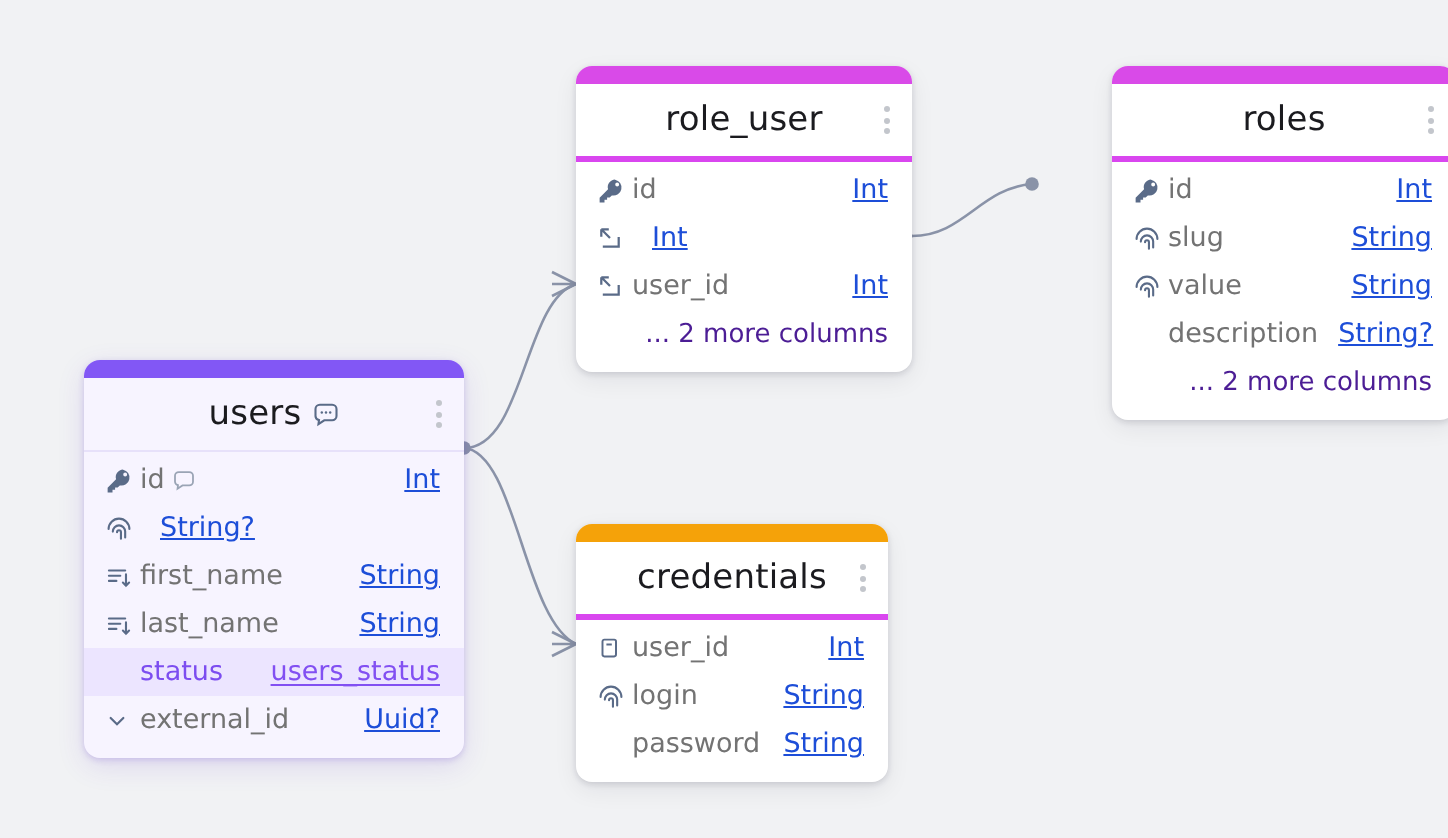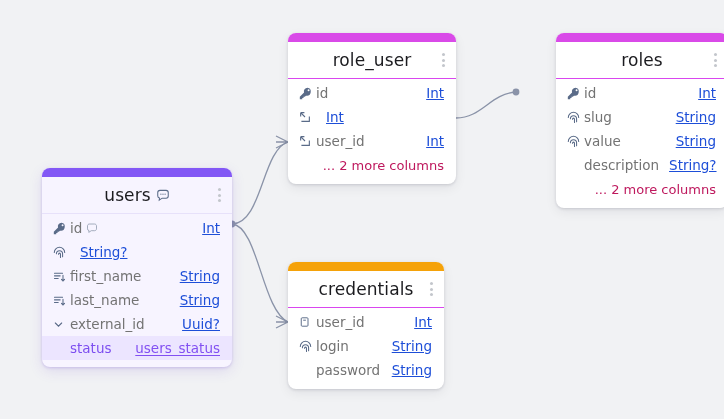--- a/index.html
+++ b/index.html
@@ -18,21 +18,21 @@
     border-radius:8px;
     box-shadow:0 1px 3px rgba(20,20,40,.14),0 4px 12px rgba(20,20,40,.07);
     overflow:hidden;
     z-index:5;
   }
   .table.selected{background:#f7f4ff;box-shadow:0 1px 3px rgba(90,50,200,.20),0 4px 14px rgba(90,50,200,.13);}
   .accent{height:9px;width:100%;}
   .thead{
     display:flex;align-items:center;justify-content:center;
     position:relative;height:36px;padding:0 10px;
-    border-bottom:1px solid #d946ef;
+    border-bottom:3px solid #d946ef;
   }
   .table.selected .thead{border-bottom:1px solid #e7e1fa;}
   .tname{
     font-size:17px;color:#1b1b1f;letter-spacing:.1px;
     display:flex;align-items:center;gap:5px;
   }
   .kebab{
     position:absolute;right:11px;top:50%;transform:translateY(-50%);
     display:flex;flex-direction:column;gap:2.5px;align-items:center;
   }
@@ -42,21 +42,21 @@
   .row{
     display:flex;align-items:center;
     height:24px;padding:0 12px 0 11px;
     font-size:13.5px;color:#41526e;
     white-space:nowrap;
   }
   .row .ic{width:17px;flex:0 0 17px;display:flex;align-items:center;color:#5a6b88;}
   .row .nm{flex:1 1 auto;display:flex;align-items:center;gap:4px;color:#737373;}
   .row.noic .nm{padding-left:17px;text-align:center;}
   .row .ty{color:#1d4ed8;padding-left:10px;text-decoration:underline;}
-  .row.more{color:#be185d;justify-content:flex-end;font-size:13px;padding-right:12px;}
+  .row.more{color:#4c1d95;justify-content:flex-end;font-size:13px;padding-right:12px;}
   .row.hl{background:#ece5ff;}
   .row.hl .nm,.row.hl .ty{color:#7c4df0;}
   .row.hl .lnk{color:#8250f2;text-decoration:underline;text-underline-offset:2px;}
 
   .bubble{display:inline-flex;}
   .tooltip{
     position:absolute;z-index:40;
     background:#16171c;color:#ffffff;
     font-size:11.5px;line-height:1;
     padding:7px 9px 8px 9px;border-radius:4px;
@@ -187,21 +187,21 @@
 
       <div class="row noic">
         <span class="nm">description</span>
         <span class="ty">String?</span>
       </div>
 
       <div class="row more">... 2 more columns</div>
     </div>
   </div>
 
-  <div class="table selected" style="left:42px;top:168px;width:190px;">
+  <div class="table selected" style="left:42px;top:180px;width:190px;">
     <div class="accent" style="background:#8257f5;"></div>
     <div class="thead">
       <div class="tname">
         <span>users</span>
         <span class="bubble">
           <svg width="14" height="14" viewBox="0 0 16 16" fill="none" stroke="#5a6b88" stroke-width="1.2">
               <path d="M14 9.2c0 1.3-1.1 2.4-2.5 2.4H7l-3.3 2.2.3-2.3A2.5 2.5 0 0 1 2 9.2V5.1c0-1.3 1.1-2.4 2.5-2.4h7c1.4 0 2.5 1.1 2.5 2.4z"></path>
               <circle cx="5.6" cy="7.1" r=".7" fill="#5a6b88" stroke="none"></circle>
               <circle cx="8" cy="7.1" r=".7" fill="#5a6b88" stroke="none"></circle>
               <circle cx="10.4" cy="7.1" r=".7" fill="#5a6b88" stroke="none"></circle>
@@ -259,33 +259,33 @@
         <span class="ic">
           <svg width="13" height="13" viewBox="0 0 16 16" fill="none" stroke="#5a6b88" stroke-width="1.3" stroke-linecap="round">
               <path d="M1.8 4h10M1.8 7.2h7M1.8 10.4h4.6"></path>
               <path d="M12.3 6.4v7M10.4 11.4l1.9 2 1.9-2"></path>
             </svg>
         </span>
         <span class="nm">last_name</span>
         <span class="ty">String</span>
       </div>
 
-      <div class="row">
-        <span class="ic">
-          <svg width="11" height="11" viewBox="0 0 16 16" fill="none" stroke="#5a6b88" stroke-width="1.6" stroke-linecap="round">
-              <path d="M3.4 5.8 8 10.4l4.6-4.6"></path>
-            </svg>
-        </span>
-        <span class="nm">external_id</span>
-        <span class="ty">Uuid?</span>
-      </div>
-
       <div class="row hl noic">
         <span class="nm">status</span>
         <span class="ty lnk">users_status</span>
+      </div>
+
+      <div class="row">
+        <span class="ic">
+          <svg width="11" height="11" viewBox="0 0 16 16" fill="none" stroke="#5a6b88" stroke-width="1.6" stroke-linecap="round">
+              <path d="M3.4 5.8 8 10.4l4.6-4.6"></path>
+            </svg>
+        </span>
+        <span class="nm">external_id</span>
+        <span class="ty">Uuid?</span>
       </div>
     </div>
   </div>
 
   <div class="table" style="left:288px;top:262px;width:156px;">
     <div class="accent" style="background:#f5a209;"></div>
     <div class="thead">
       <div class="tname">credentials</div>
       <div class="kebab">
           <i></i>

